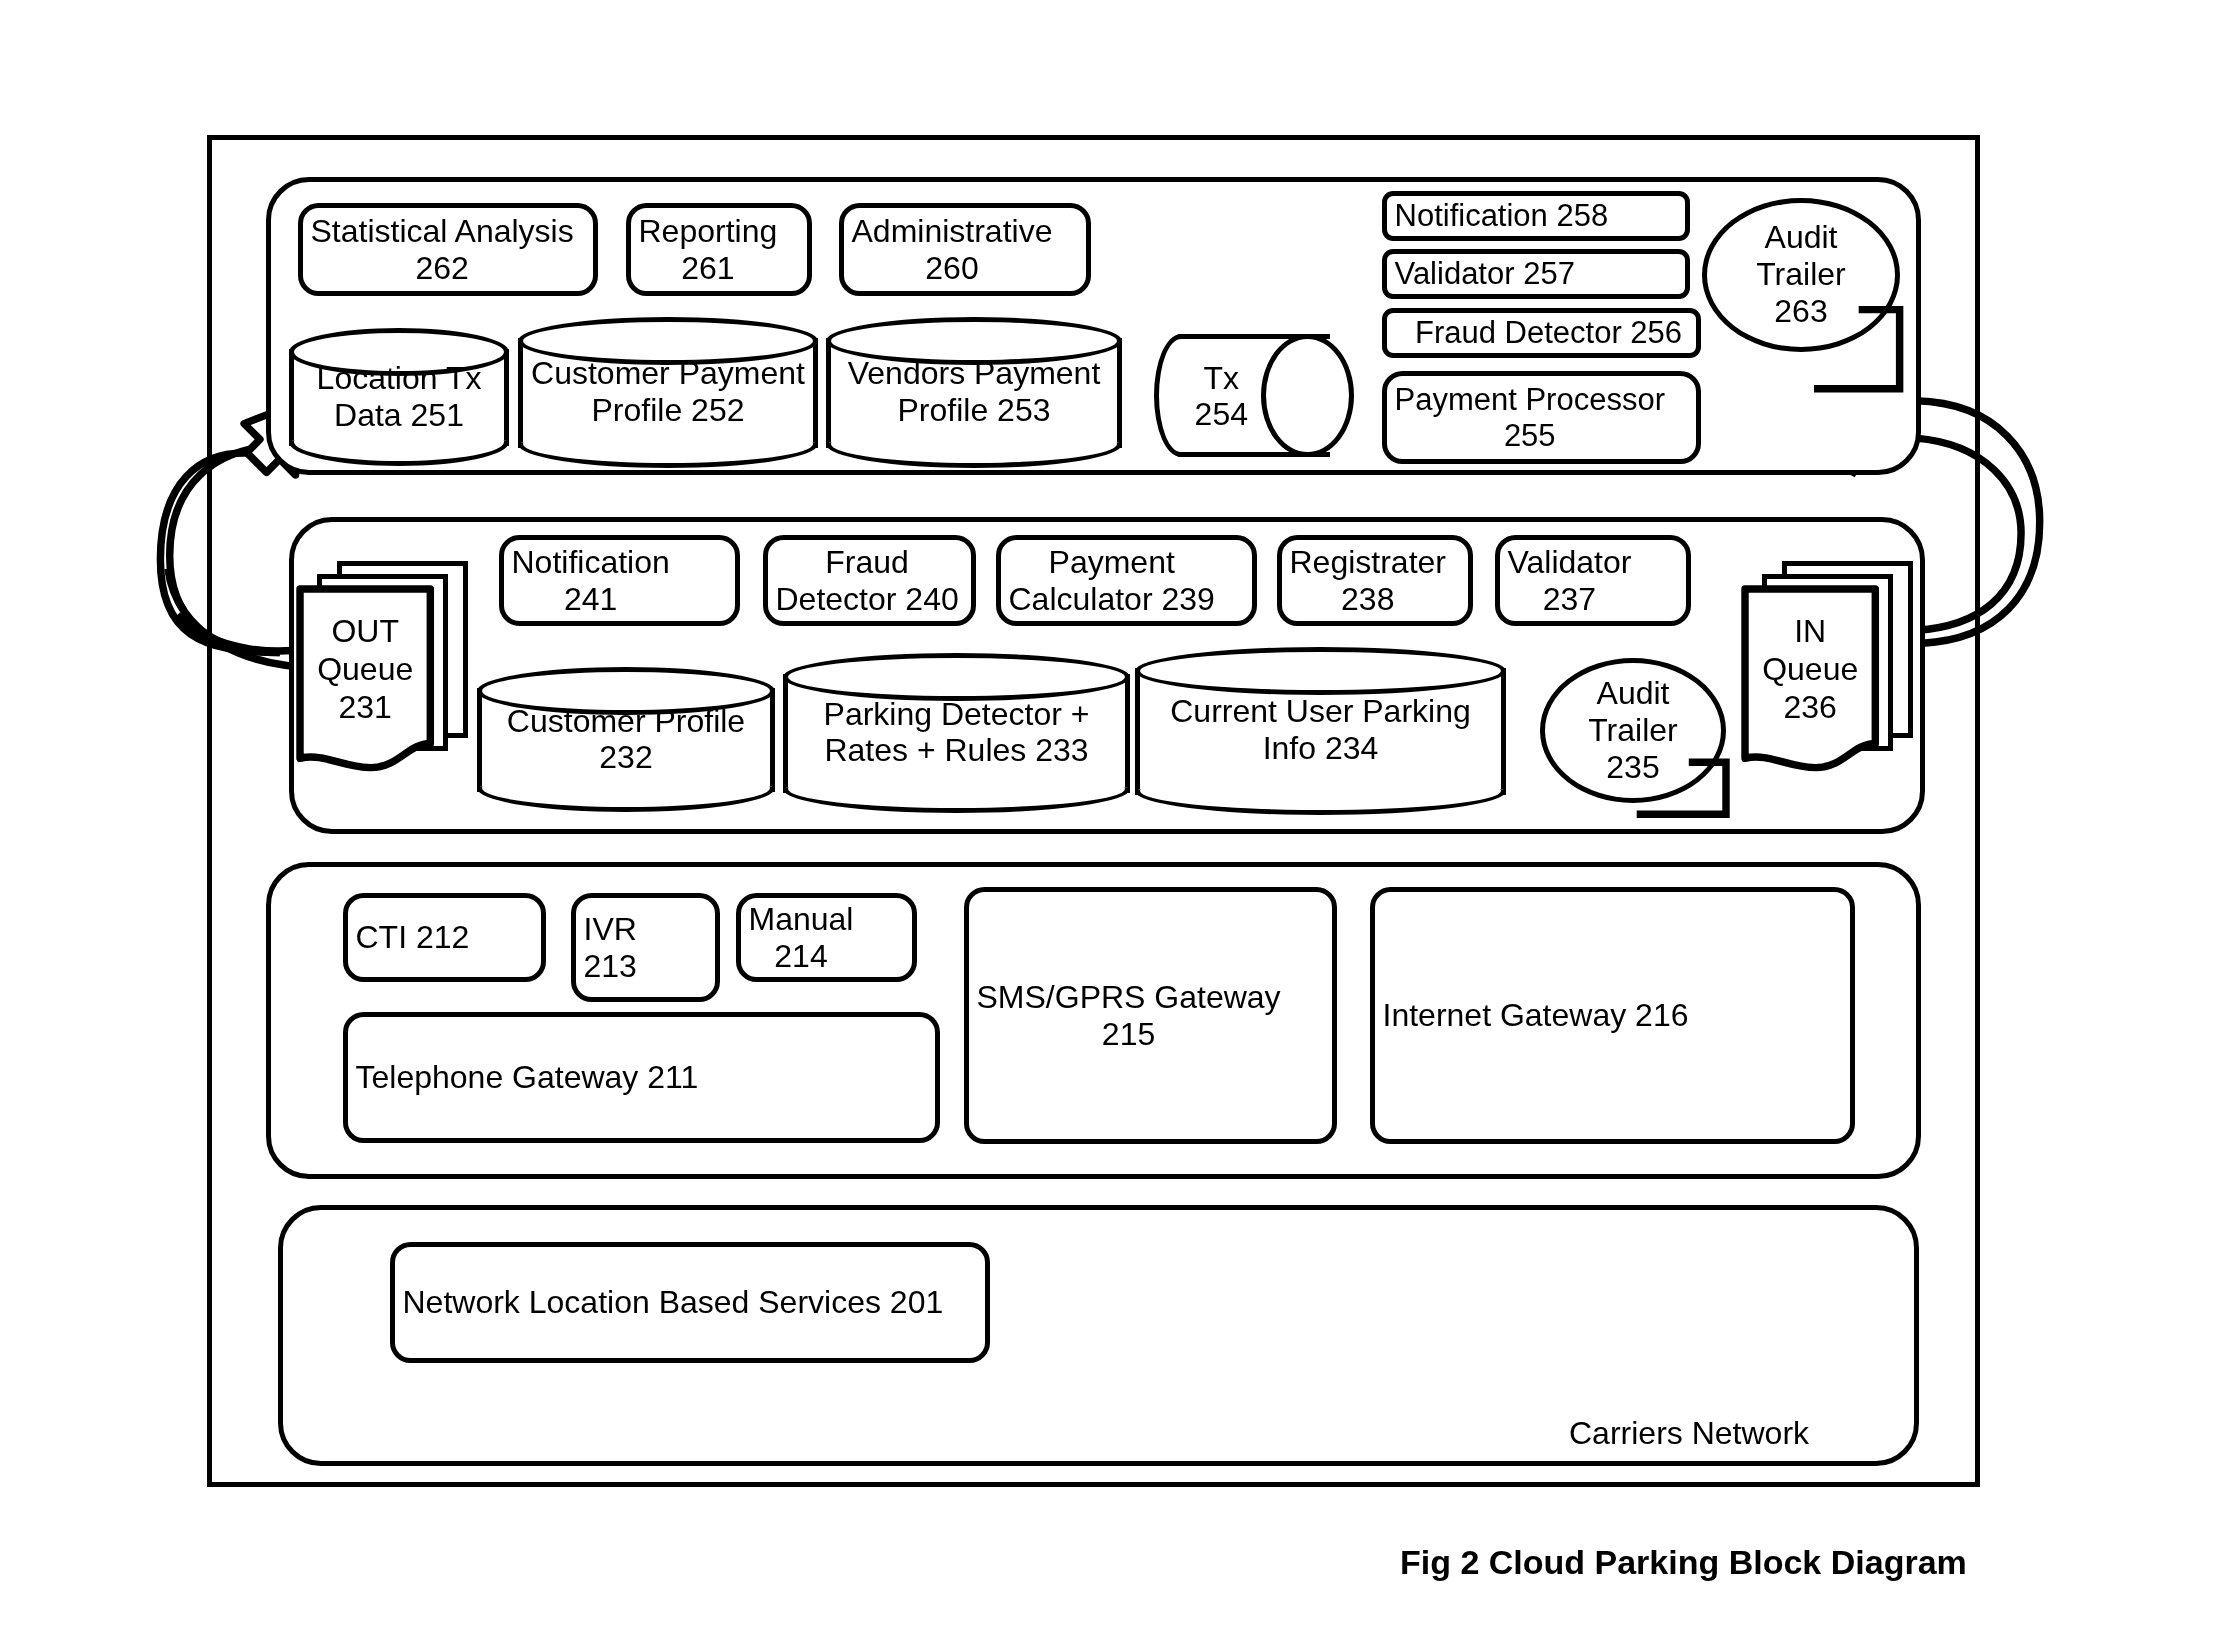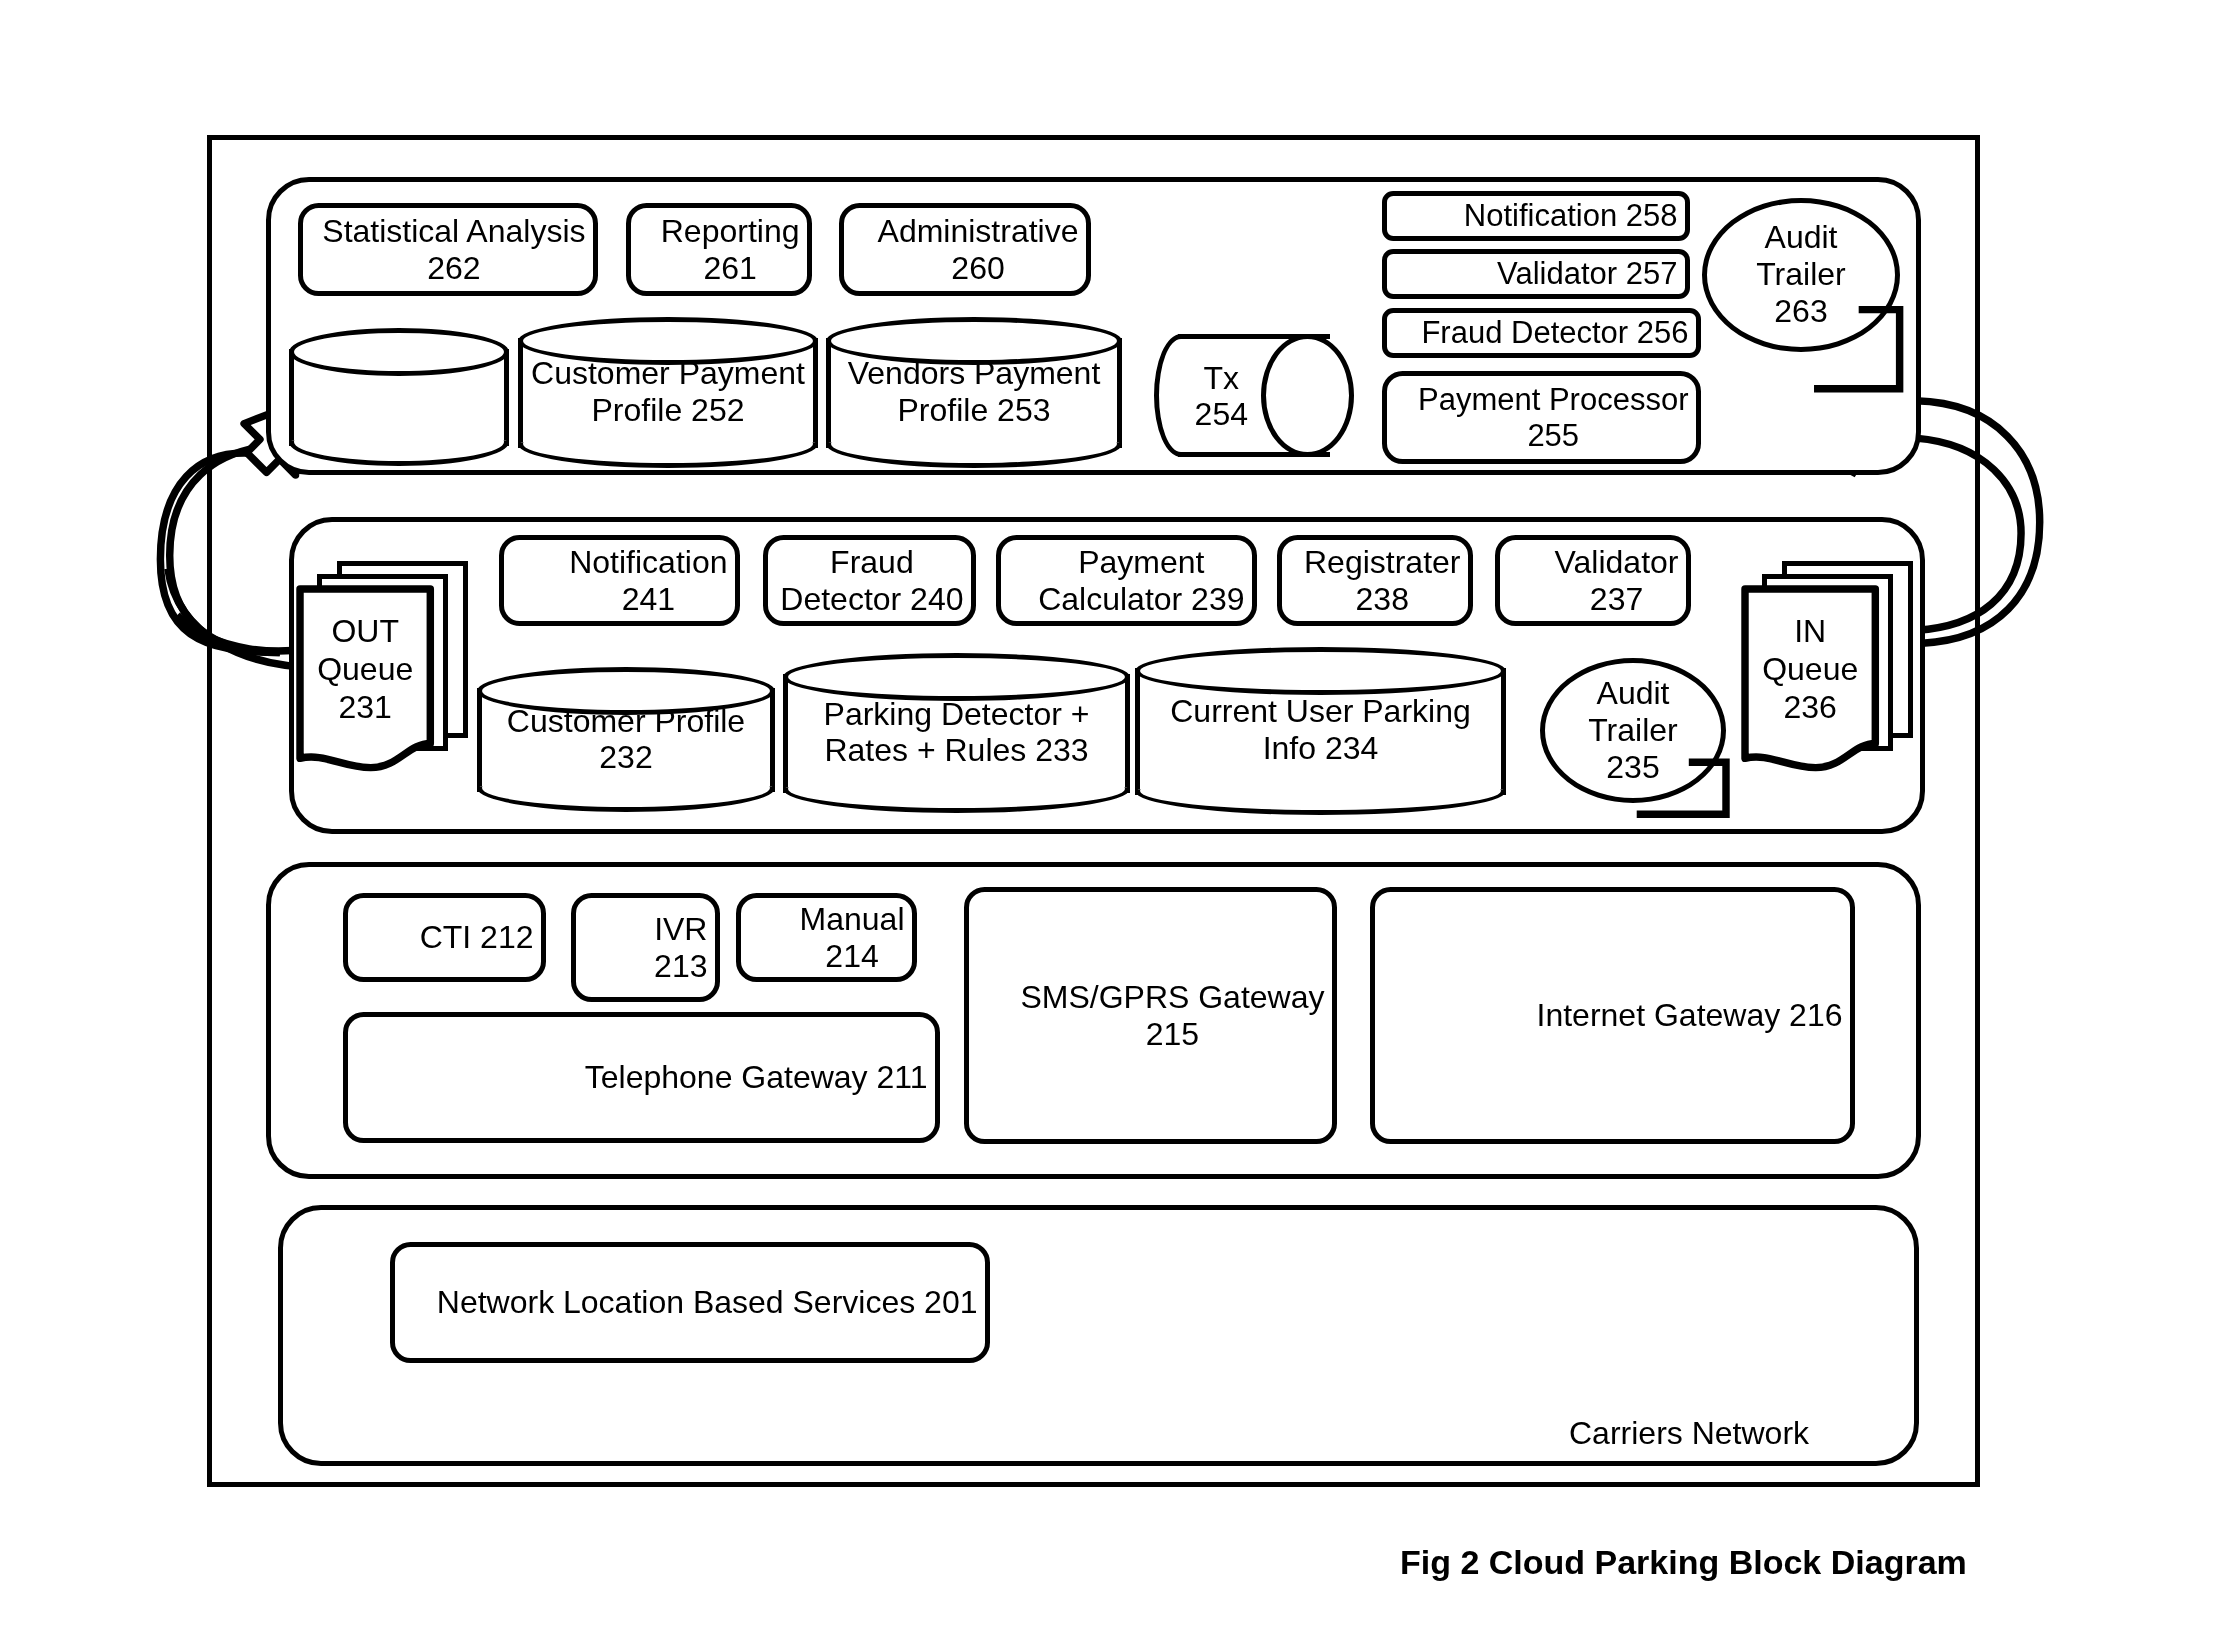--- a/index.html
+++ b/index.html
@@ -25,21 +25,21 @@
   }
   #tier-cloud{left:266px;top:177px;width:1655px;height:298px;}
   #tier-app{left:289px;top:517px;width:1636px;height:317px;}
   #tier-gateway{left:266px;top:862px;width:1655px;height:317px;}
   #tier-carrier{left:278px;top:1205px;width:1641px;height:261px;}
 
   
   .box{
     position:absolute;border:5.6px solid #000;border-radius:20.5px;
     background:#fff;box-sizing:border-box;
-    display:flex;align-items:center;justify-content:flex-end;
+    display:flex;align-items:center;justify-content:flex-start;
     text-align:center;line-height:1.13;font-size:32px;
     padding:1.9px 7.5px;
   }
   .box.thin-pill{border-radius:11.2px;}
 
   
   .cyl{
     position:absolute;box-sizing:border-box;
   }
   .cyl .body{
@@ -191,20 +191,24 @@
       <span>Audit</span><br>
       <span>Trailer</span><br>
       <span>263</span>
     </div>
   </div>
 
   <div class="cyl" style="left:289px;top:328px;width:220px;height:138px;">
     <div class="bot"></div>
     <div class="body"></div>
     <div class="top"></div>
+    <div class="lbl">
+      <span>Location Tx</span><br>
+      <span>Data 251</span>
+    </div>
   </div>
 
   <div class="cyl" style="left:518px;top:317px;width:300px;height:151px;">
     <div class="bot"></div>
     <div class="body"></div>
     <div class="top"></div>
     <div class="lbl">
       <span>Customer Payment</span><br>
       <span>Profile 252</span>
     </div>

